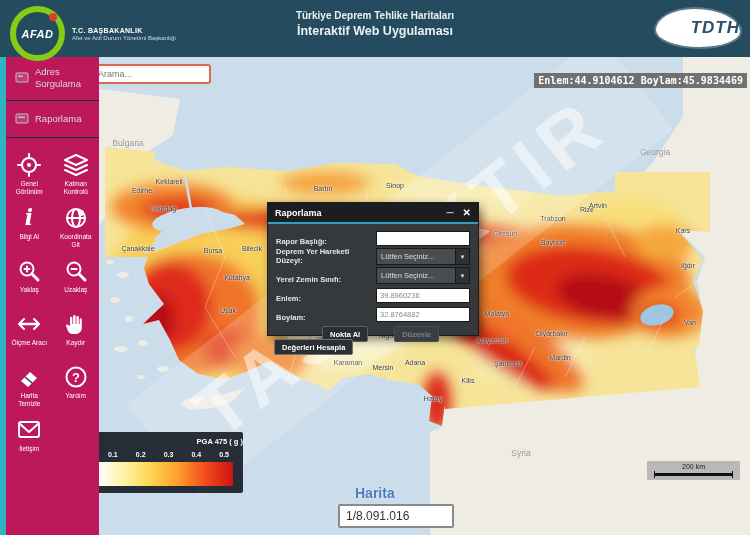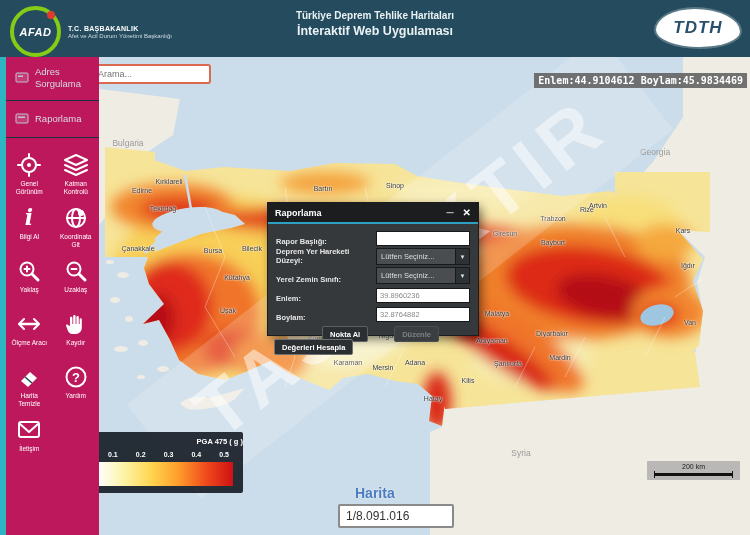--- a/index.html
+++ b/index.html
@@ -1,32 +1,32 @@
 <!DOCTYPE html>
 <html><head>
 <meta charset="utf-8">
 <style>
   html,body{margin:0;padding:0;}
   body{width:750px;height:535px;overflow:hidden;position:relative;
        font-family:"Liberation Sans",sans-serif;background:#1f4256;}
   
   .header{position:absolute;left:0;top:0;width:750px;height:57px;background:#254c5e;z-index:20;}
   .afad{position:absolute;left:10px;top:6px;display:flex;align-items:center;}
-  .afad-circle{width:43px;height:43px;border:4px solid #84cc16;border-radius:50%;display:flex;
+  .afad-circle{width:43px;height:43px;border:6px solid #84cc16;border-radius:50%;display:flex;
        align-items:center;justify-content:center;position:relative;}
   .afad-circle .txt{color:#fff;font-weight:bold;font-style:italic;font-size:11px;letter-spacing:.5px;}
   .afad-dot{position:absolute;top:1px;right:2px;width:8px;height:8px;border-radius:50%;background:#e03a2f;}
   .ministry{margin-left:7px;color:#fff;}
   .ministry .l1{font-size:7px;font-weight:bold;letter-spacing:.3px;}
   .ministry .l2{font-size:6px;color:#cfdbe2;margin-top:1px;}
   .app-title{position:absolute;left:0;right:0;top:10px;text-align:center;color:#eaf1f5;font-weight:bold;}
   .app-title .t1{font-size:10px;}
   .app-title .t2{font-size:12.5px;margin-top:3px;}
   .tdth{position:absolute;right:10px;top:9px;width:84px;height:38px;background:#fff;
-        border-radius:46% 54% 48% 52%/55% 60% 40% 45%;display:flex;align-items:center;justify-content:center;
+        border-radius:46% 54% 48% 52%/55% 60% 40% 45%;display:flex;align-items:center;justify-content:flex-end;
         box-shadow:0 0 0 2px rgba(255,255,255,.25);}
   .tdth:before{content:"";position:absolute;left:-6px;top:14px;border:7px solid transparent;border-right:10px solid #fff;}
   .tdth .txt{color:#29506a;font-weight:bold;font-style:italic;font-size:17px;letter-spacing:1px;}
   
   .sidebar{position:absolute;left:0;top:57px;width:99px;bottom:0;background:#be185d;z-index:15;}
   .teal-strip{position:absolute;left:0;top:0;width:6px;height:100%;background:#2fb4c1;}
   .nav{margin-left:6px;border-bottom:1px solid #16313f;display:flex;align-items:center;
        padding:9px 4px 9px 9px;cursor:pointer;}
   .nav .lbl{font-size:9.5px;color:#d4dde3;line-height:1.3;margin-left:6px;}
   .tools{margin:14px 0 0 6px;display:grid;grid-template-columns:1fr 1fr;grid-auto-rows:53px;}

